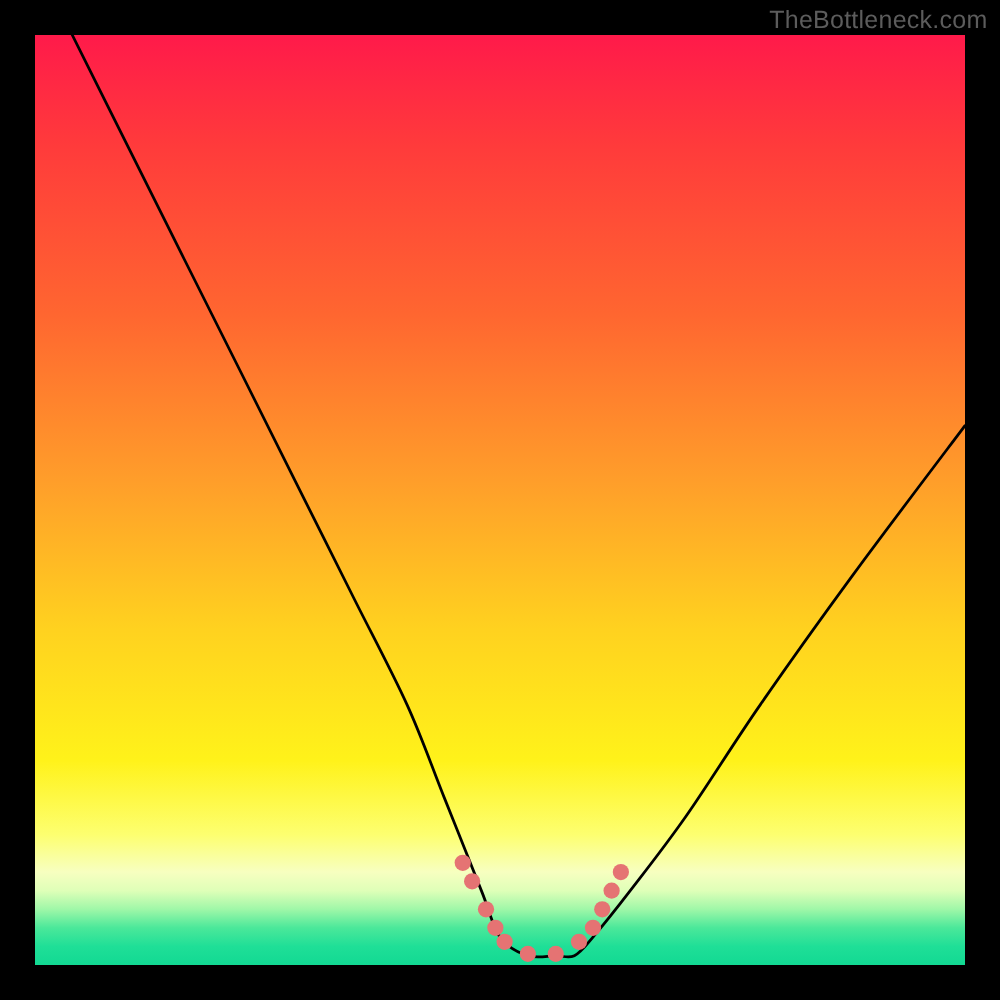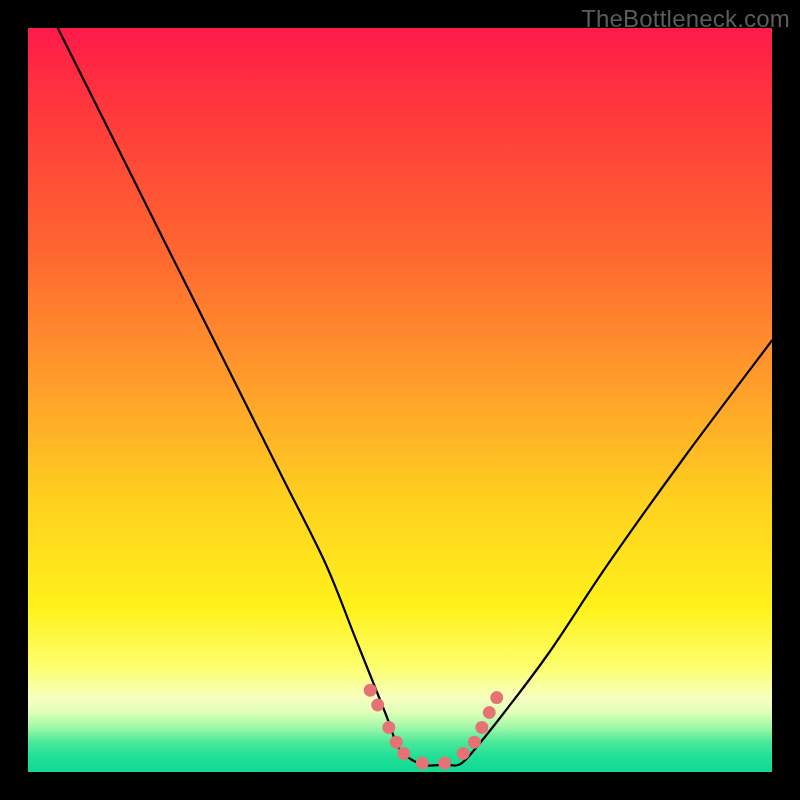--- a/index.html
+++ b/index.html
@@ -48,21 +48,21 @@
   svg.curve {
     position: absolute;
     left: 0; top: 0;
     width: 744px; height: 744px;
   }
   .watermark {
     position: absolute;
     top: 5px;
     right: 10px;
     color: #5c5c5c;
-    font-size: 24px;
+    font-size: 20px;
     font-weight: 500;
     letter-spacing: 0.2px;
     user-select: none;
   }
 </style>
 </head>
 <body>
 
 <div class="frame">
   <div class="plot">

